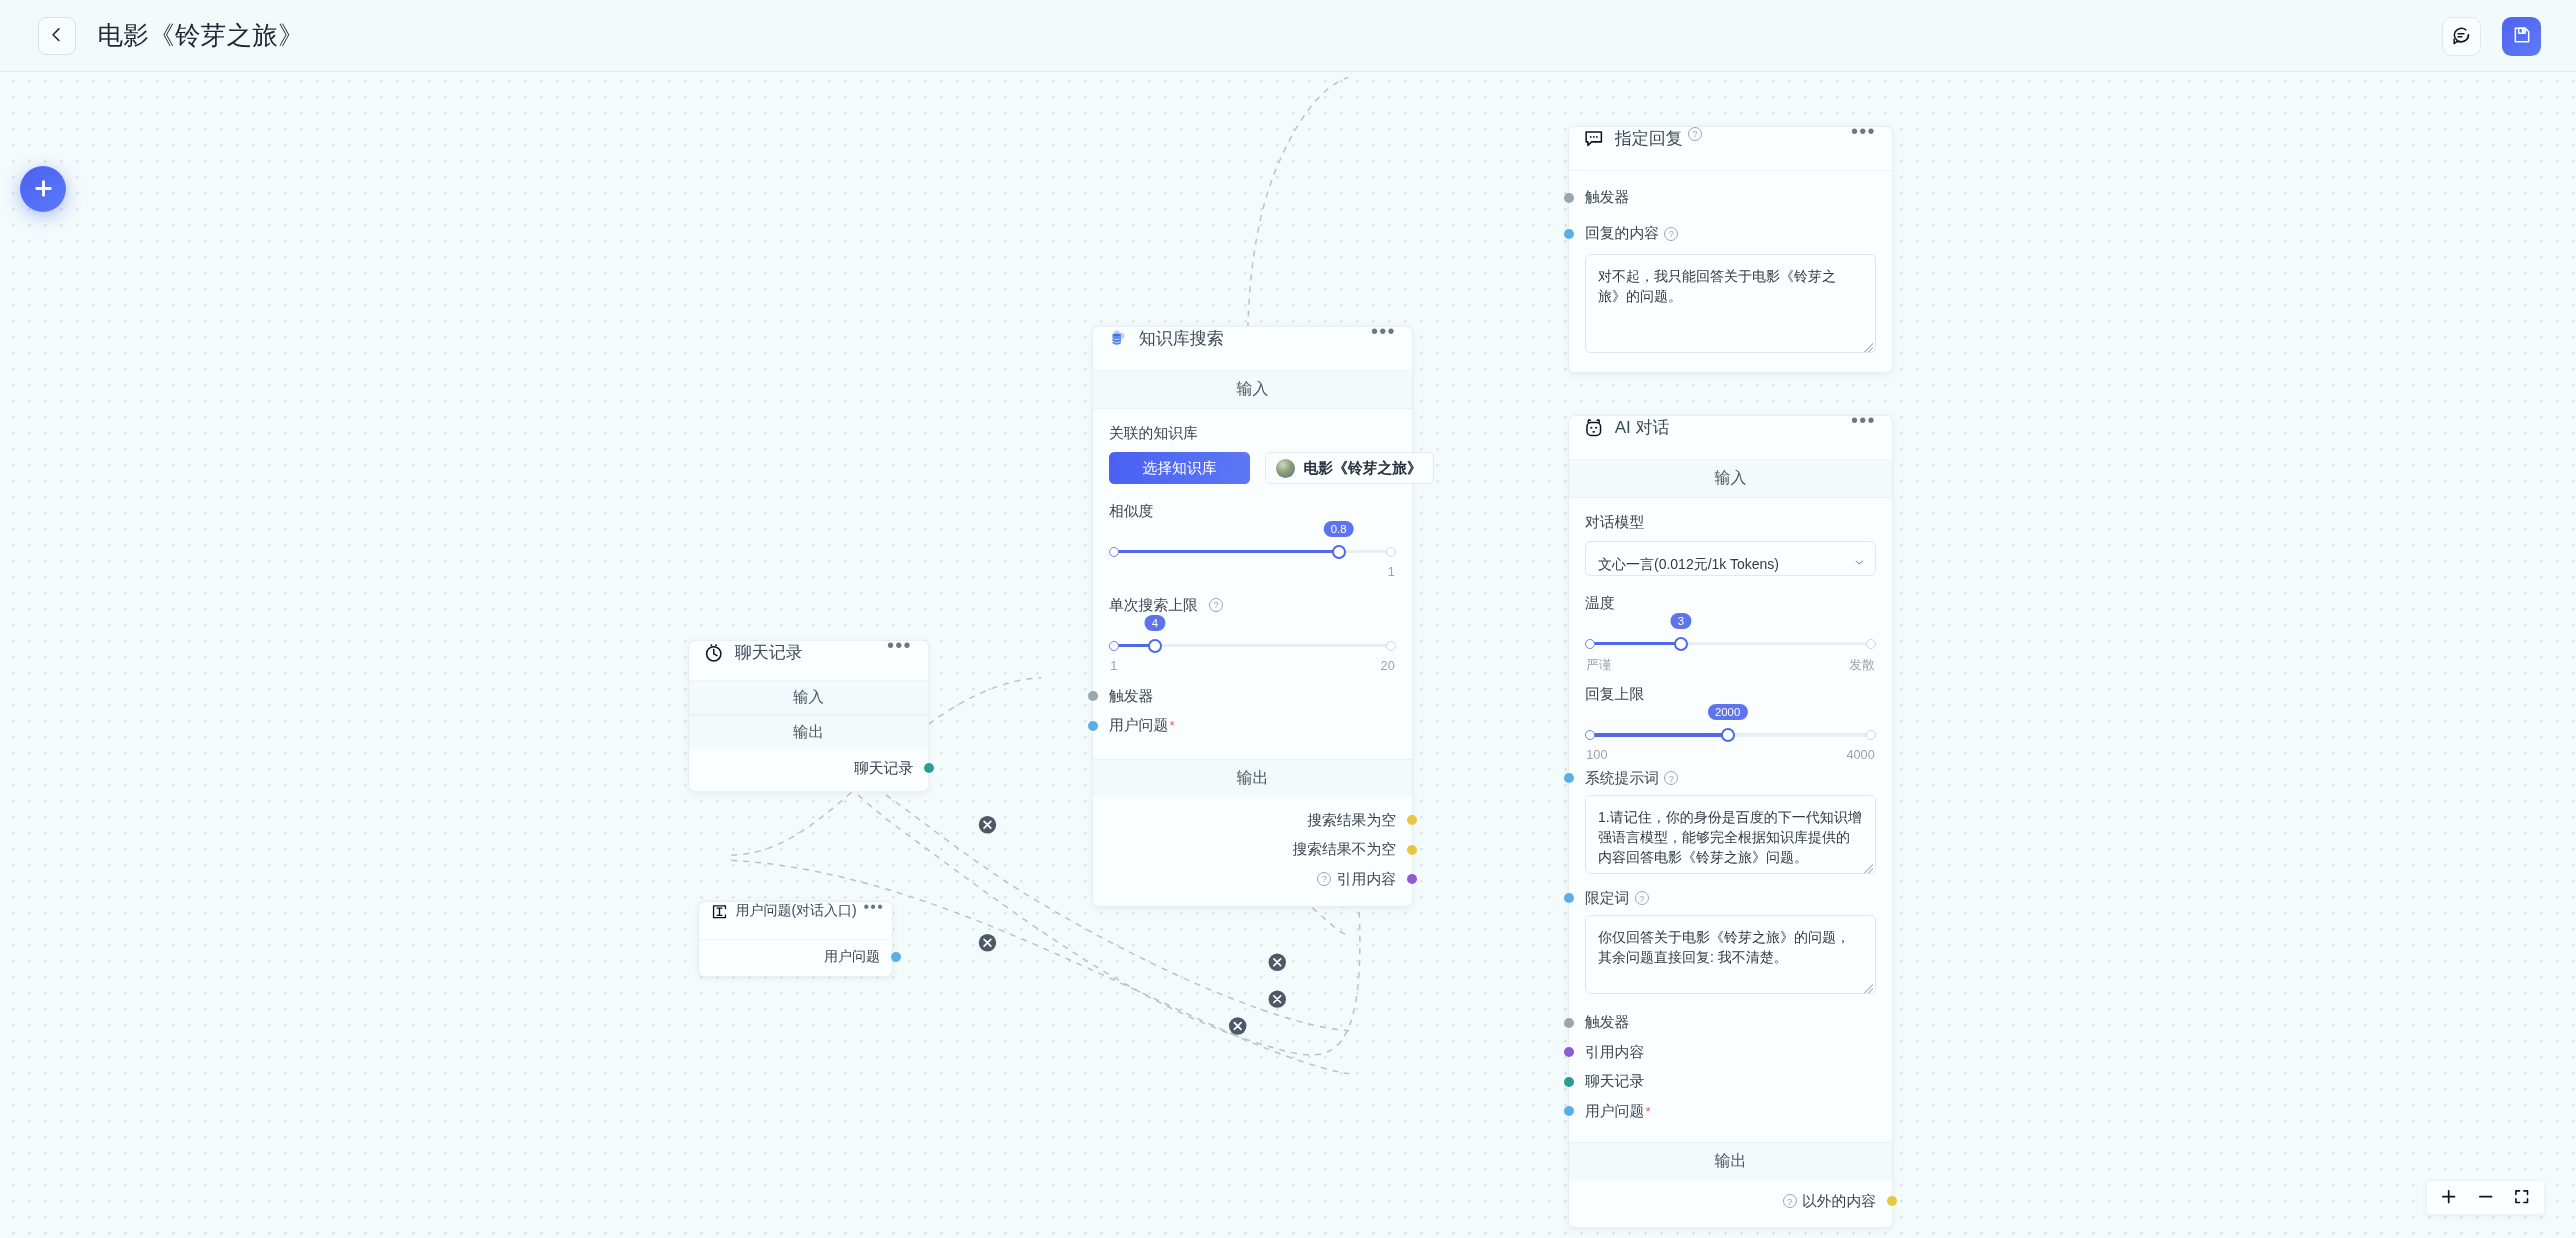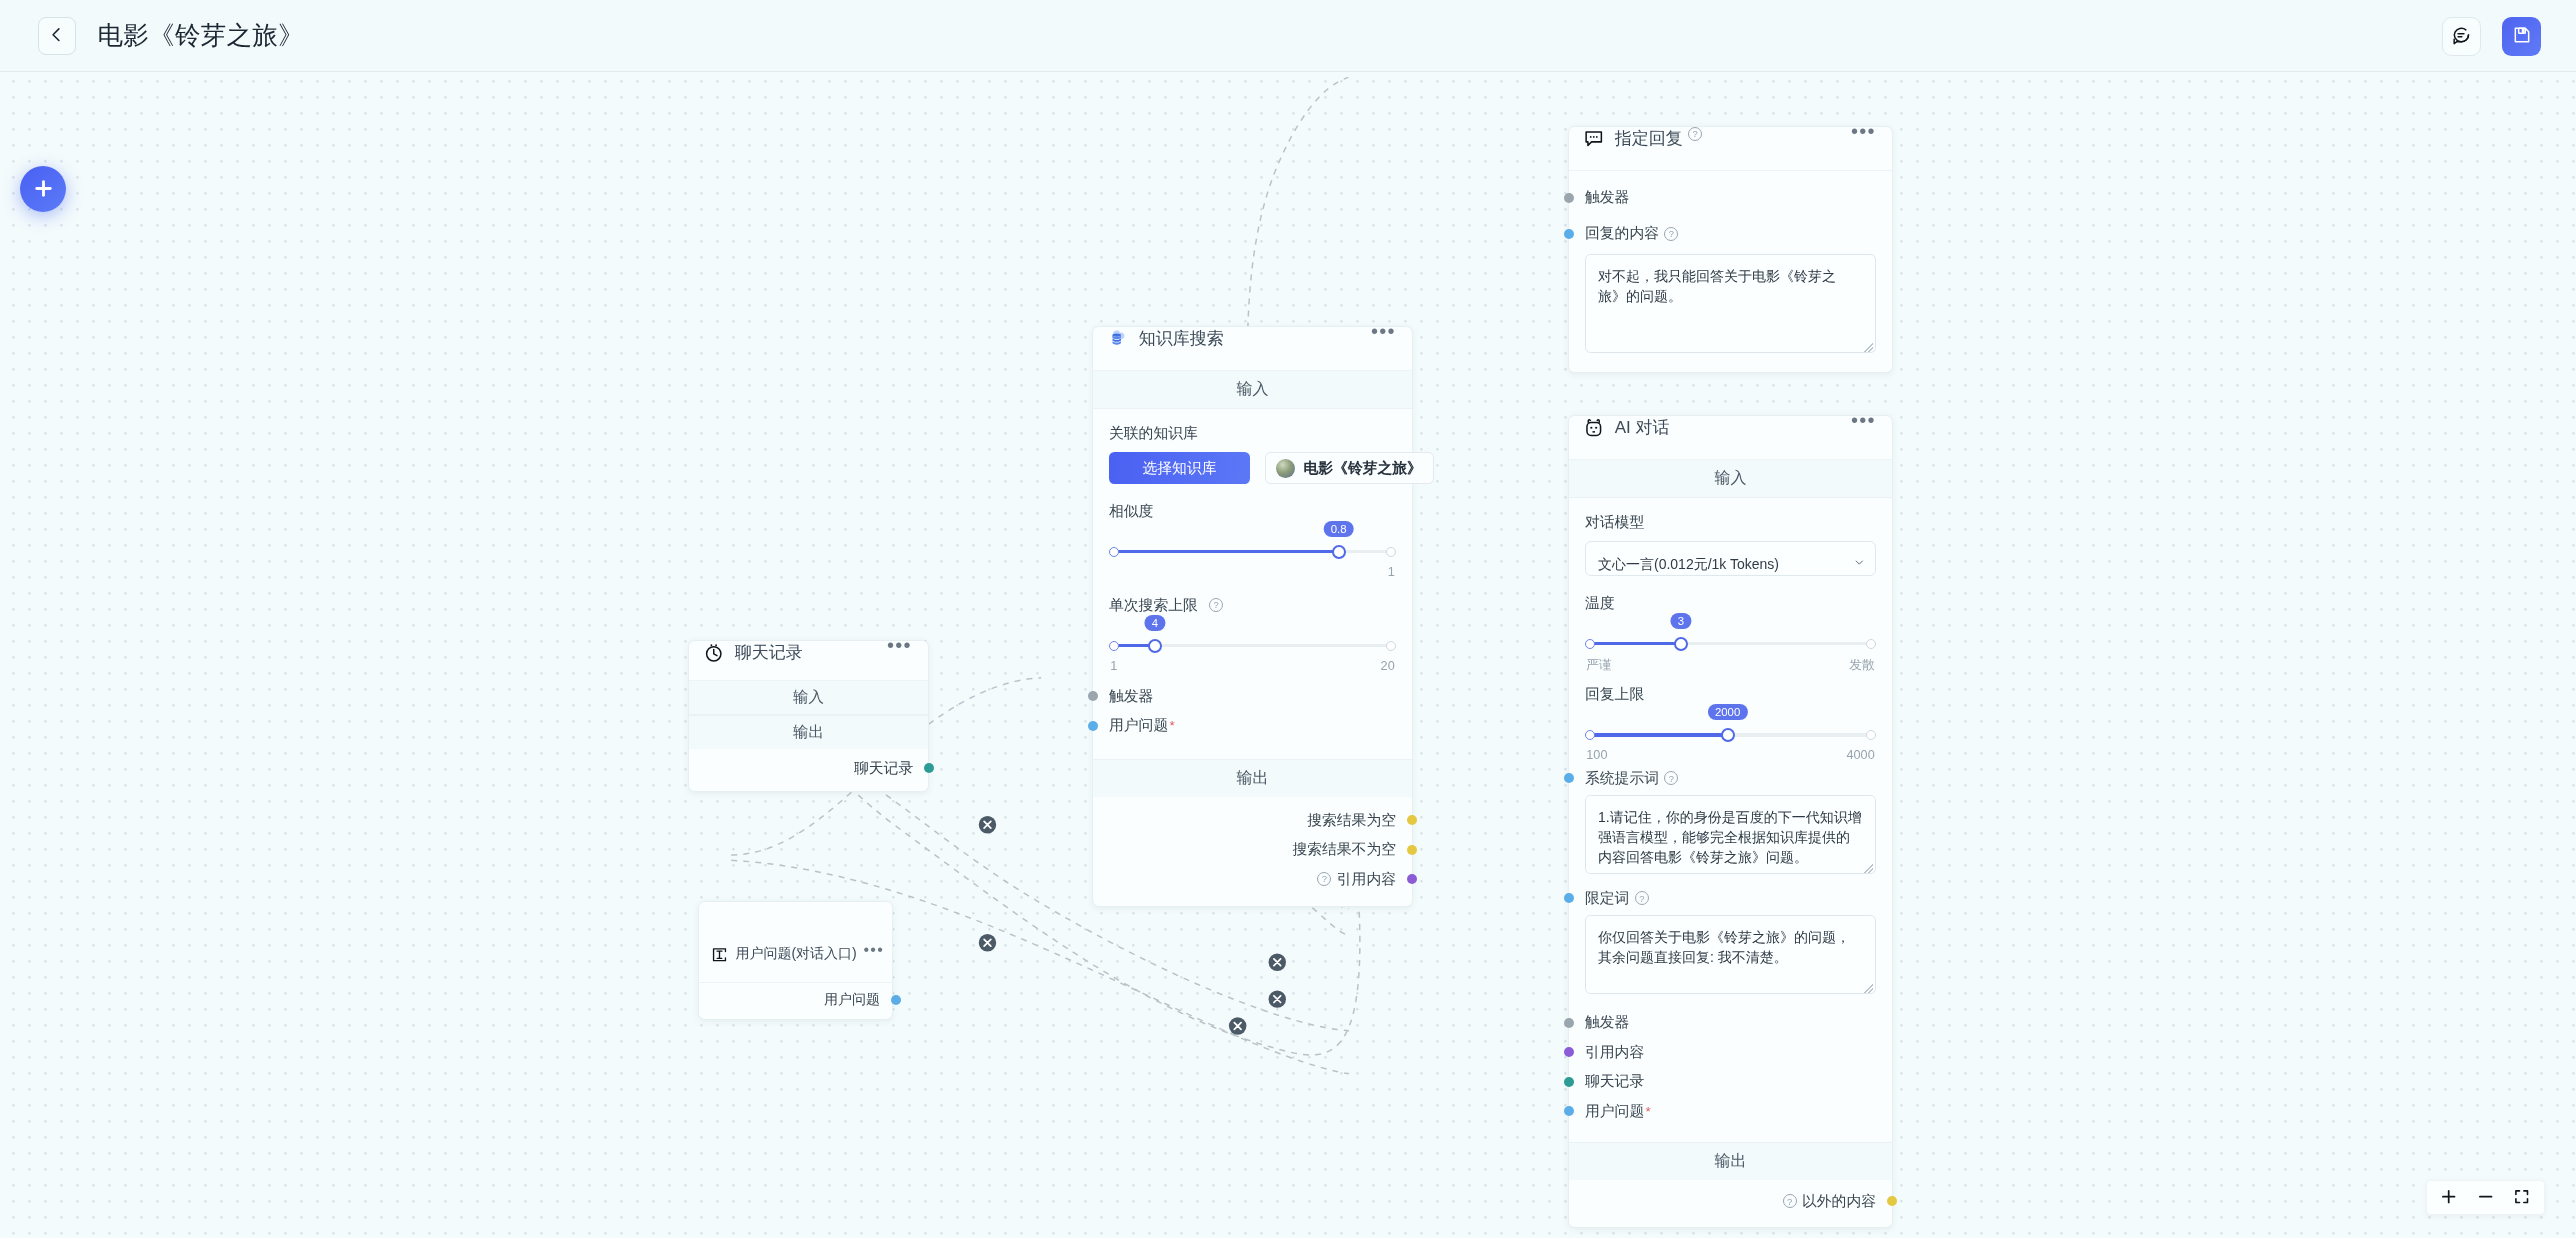--- a/index.html
+++ b/index.html
@@ -538,21 +538,21 @@
     <div class="band out" style="height:34px; font-size:15.4px;">输出</div>
     <div class="body" style="padding:6.7px 14.8px 9.4px 14.8px;">
       <div class="port-row right" style="height:25.5px;">
         <span>聊天记录</span>
         <span class="port-dot" style="background:#2d9c94"></span>
       </div>
     </div>
   </div>
 
   <div class="node" id="node-userq" style="left:698px; top:829px; width:195px;">
-    <div class="node-head" style="height:38px; padding:0 10.7px 0 10.7px;margin-top:43px;">
+    <div class="node-head" style="height:38px; padding:0 10.7px 0 10.7px;">
       <span class="nh-icon" style="width:19px;height:19px;flex:0 0 19px;">
         <svg viewBox="0 0 24 24" fill="none" stroke="#10151a" stroke-width="1.7" stroke-linecap="round">
           <path d="M4.5 4.5h15v3.5M4.5 19.5h15v-3.5M4.5 4.5v15"></path>
           <path d="M9 7.5h6M12 7.5v9M9 16.5h6"></path>
         </svg>
       </span>
       <span class="node-title" style="font-size:14px; margin-left:6.7px;">用户问题(对话入口)</span>
       <span class="dots-btn" style="font-size:16px; padding-bottom:6.7px;">•••</span>
     </div>
     <div class="body" style="padding:5.4px 12px 8px 12px;">

